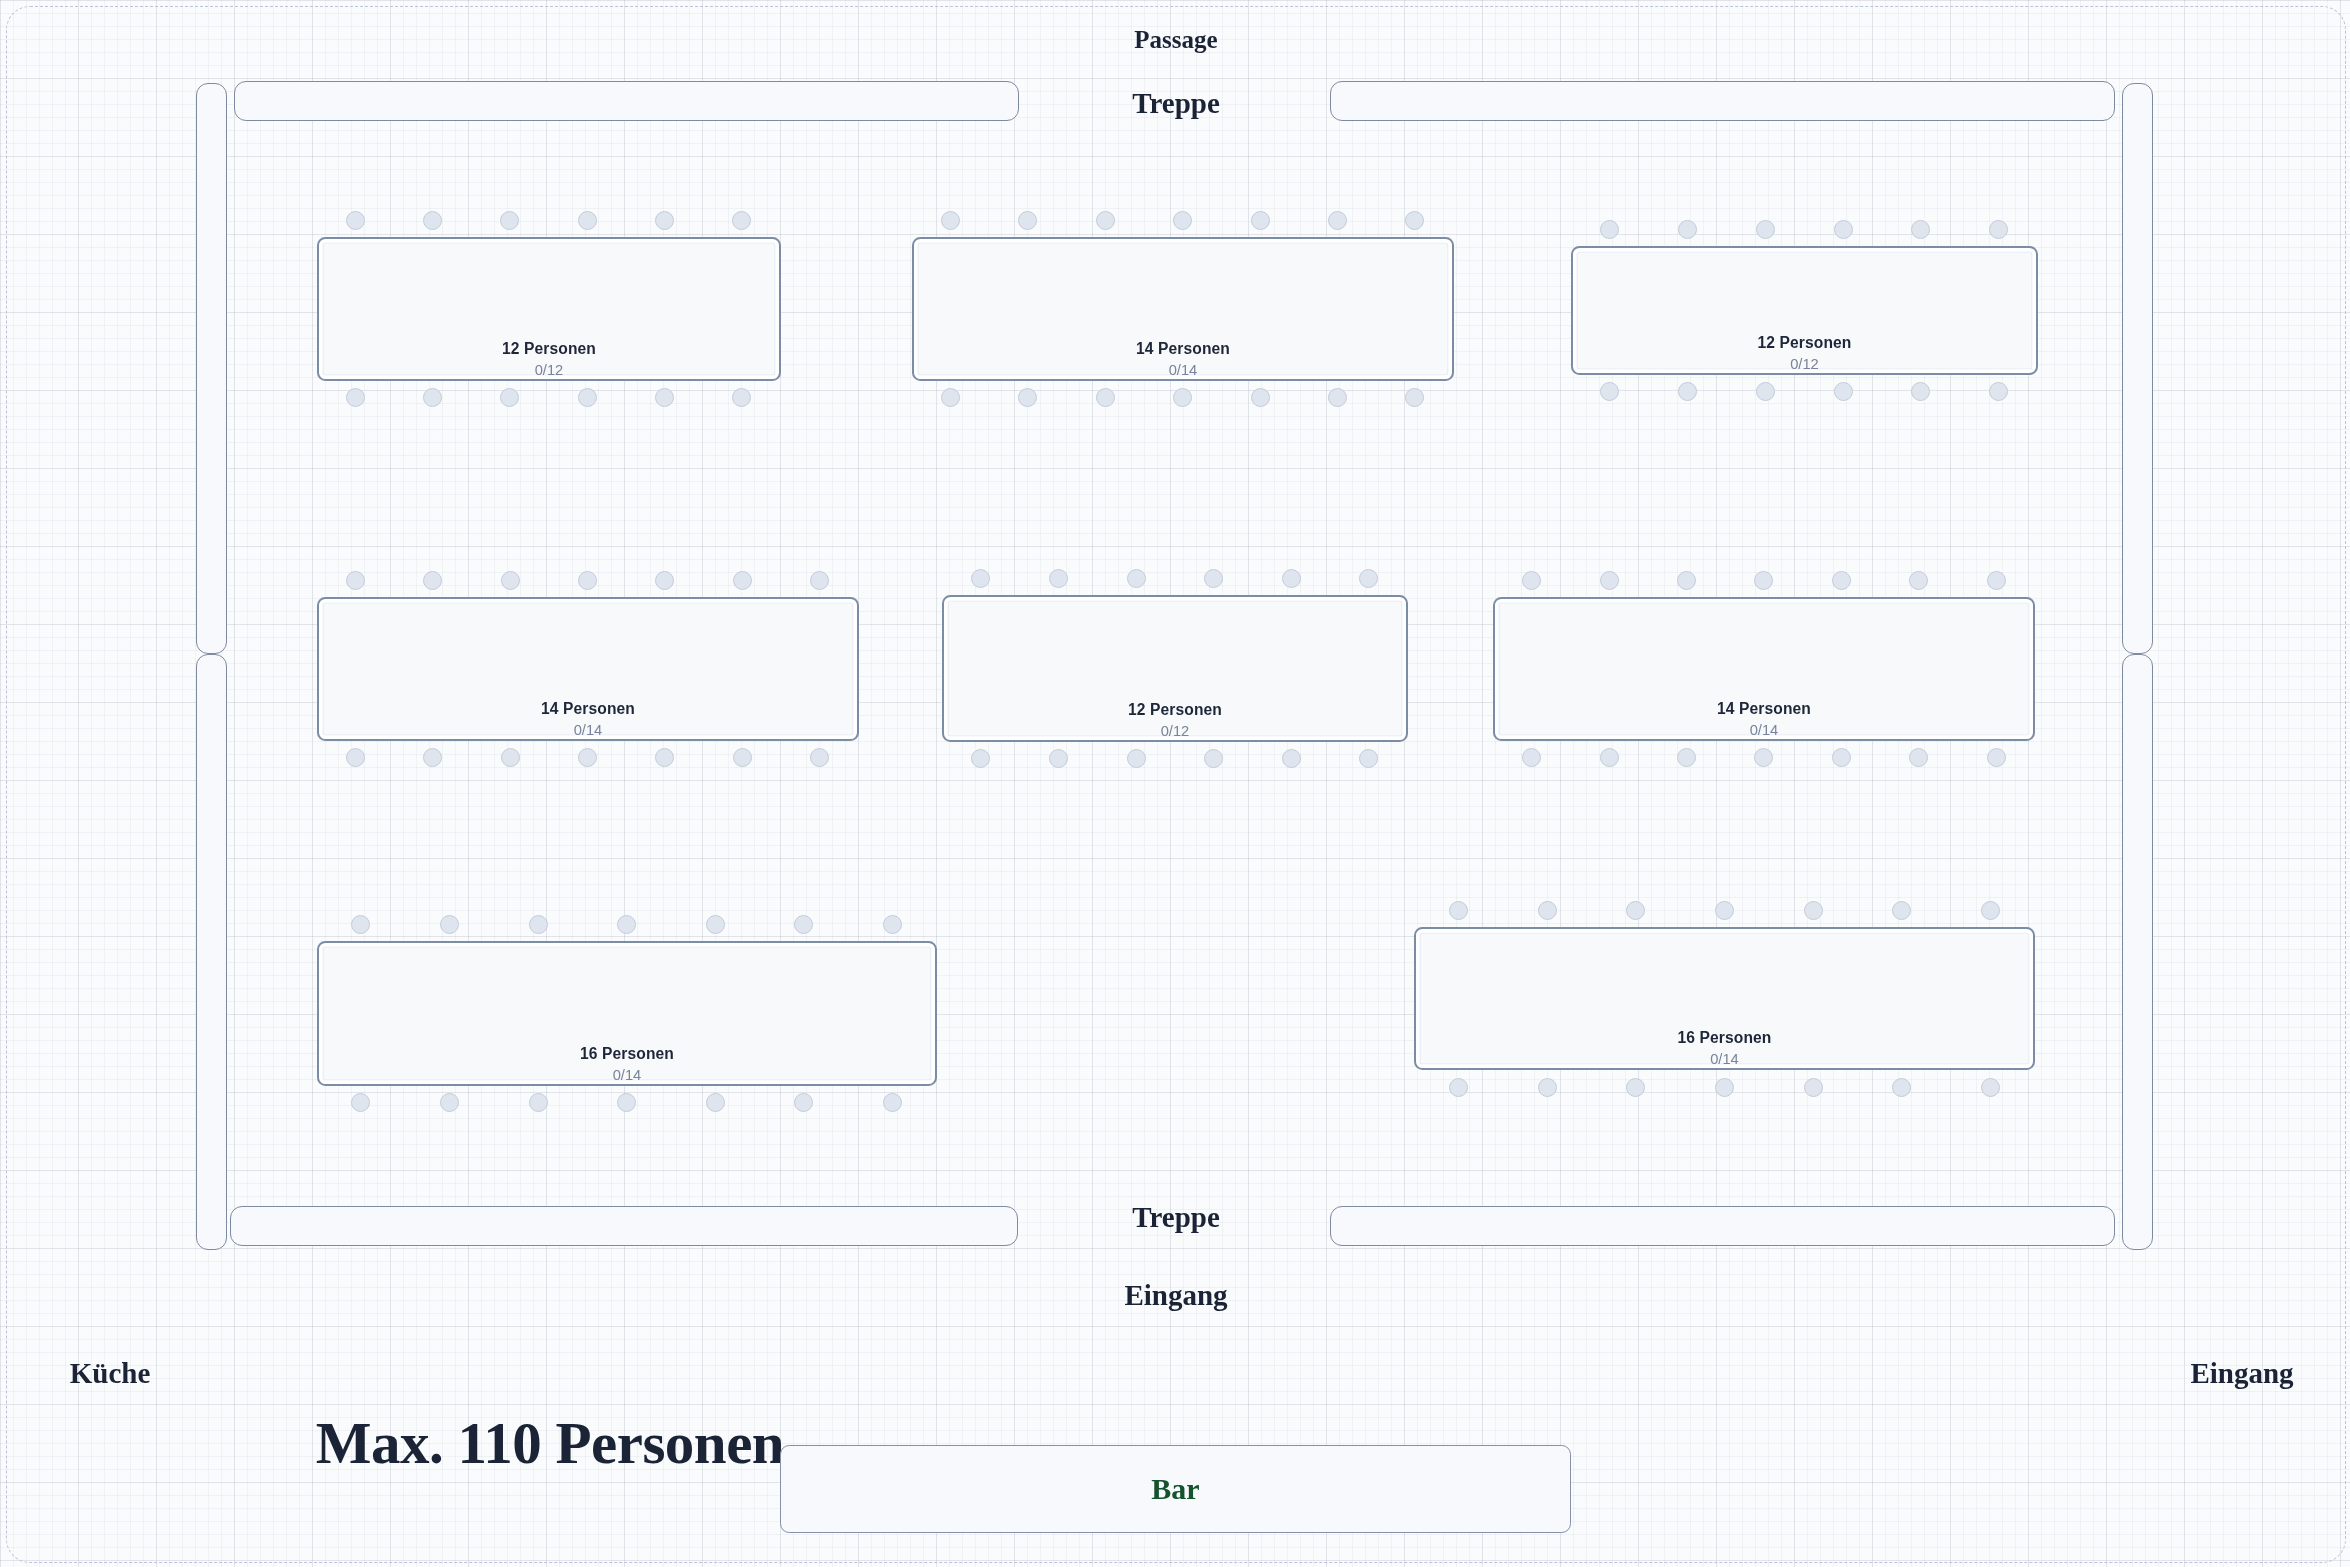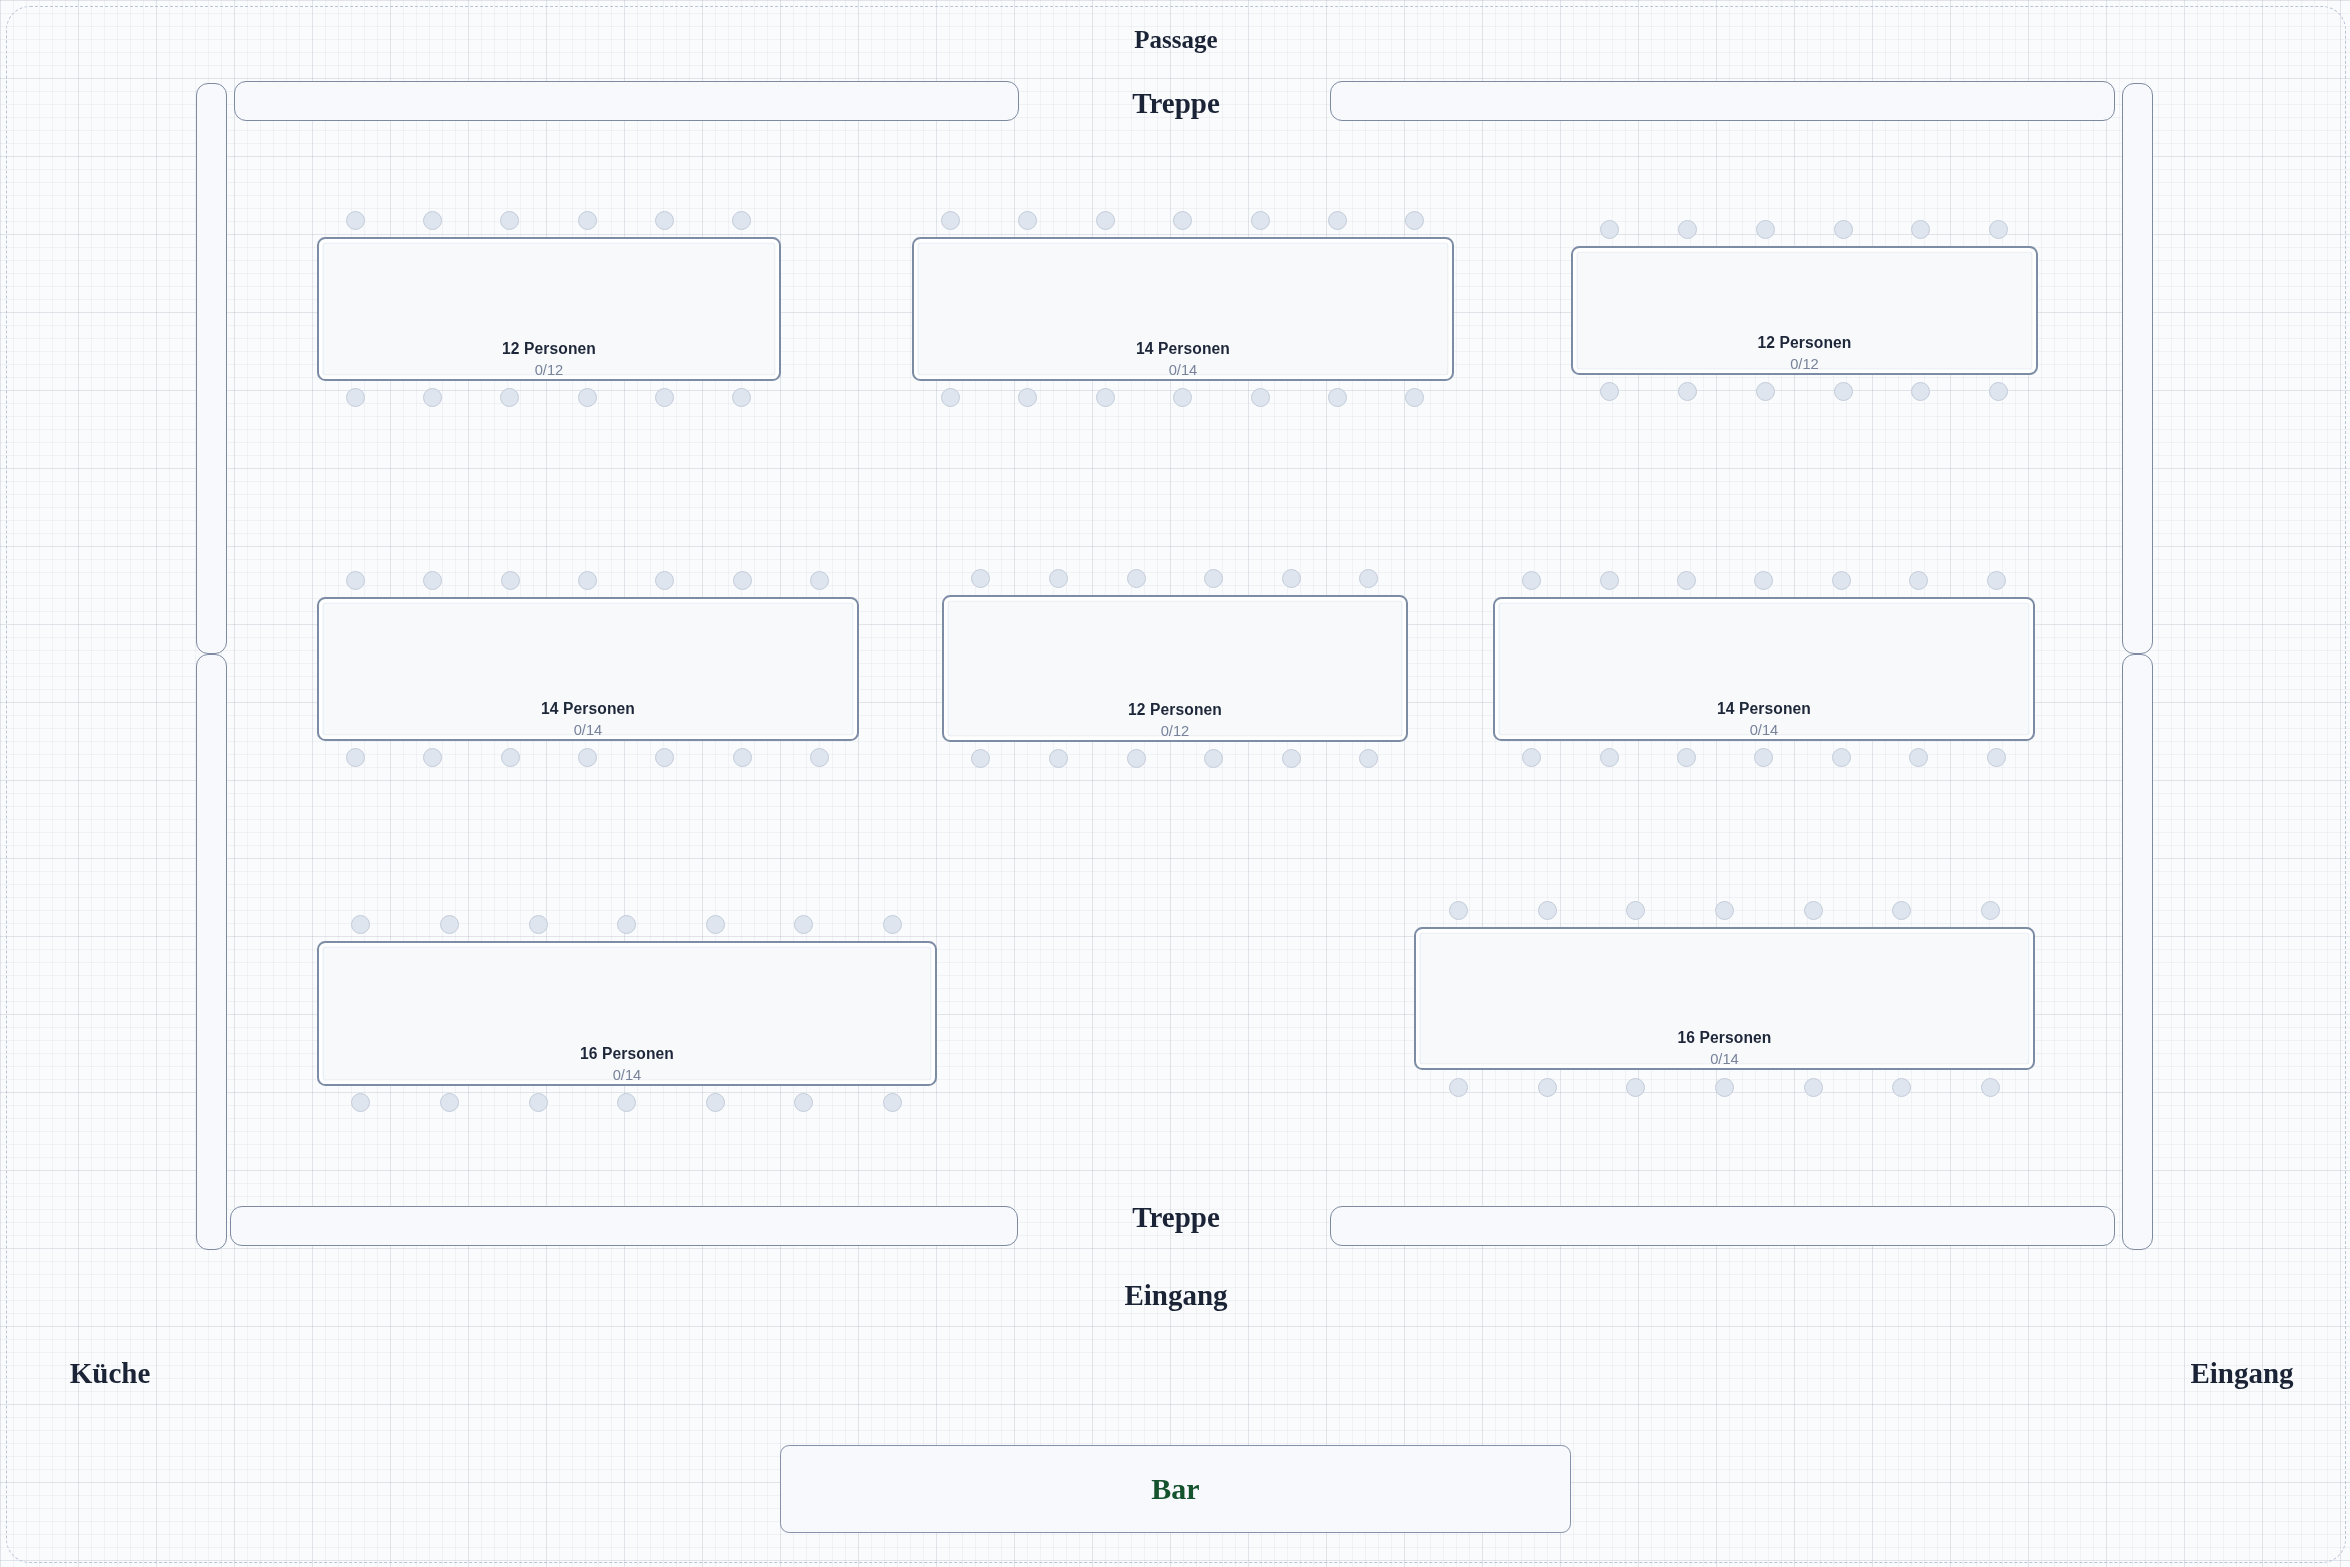--- a/index.html
+++ b/index.html
@@ -299,19 +299,20 @@
 
   <div id="labels-layer">
       <div class="room-label label-lg" style="left: 1176px; top: 40px; transform: translate(-50%, -50%);">Passage</div>
       <div class="room-label label-md" style="left: 1176px; top: 103px; transform: translate(-50%, -50%);">Treppe</div>
       <div class="room-label label-md" style="left: 1176px; top: 1217px; transform: translate(-50%, -50%);">Treppe</div>
       <div class="room-label label-md" style="left: 1176px; top: 1295px; transform: translate(-50%, -50%);">Eingang</div>
       <div class="room-label label-md" style="left: 110px; top: 1373px; transform: translate(-50%, -50%);">Küche</div>
       <div class="room-label label-md" style="left: 2242px; top: 1373px; transform: translate(-50%, -50%);">Eingang</div>
     </div>
 
+  <div class="room-label label-title" id="plan-title" style="left: 550px; top: 1443px; transform: translate(-50%, -50%);">Max. 110 Personen</div>
 
   <div id="bar" style="left: 780px; top: 1445px; width: 791px; height: 88px;">
     <span class="bar-text">Bar</span>
   </div>
 
 </div>
 
 
 </body></html>

